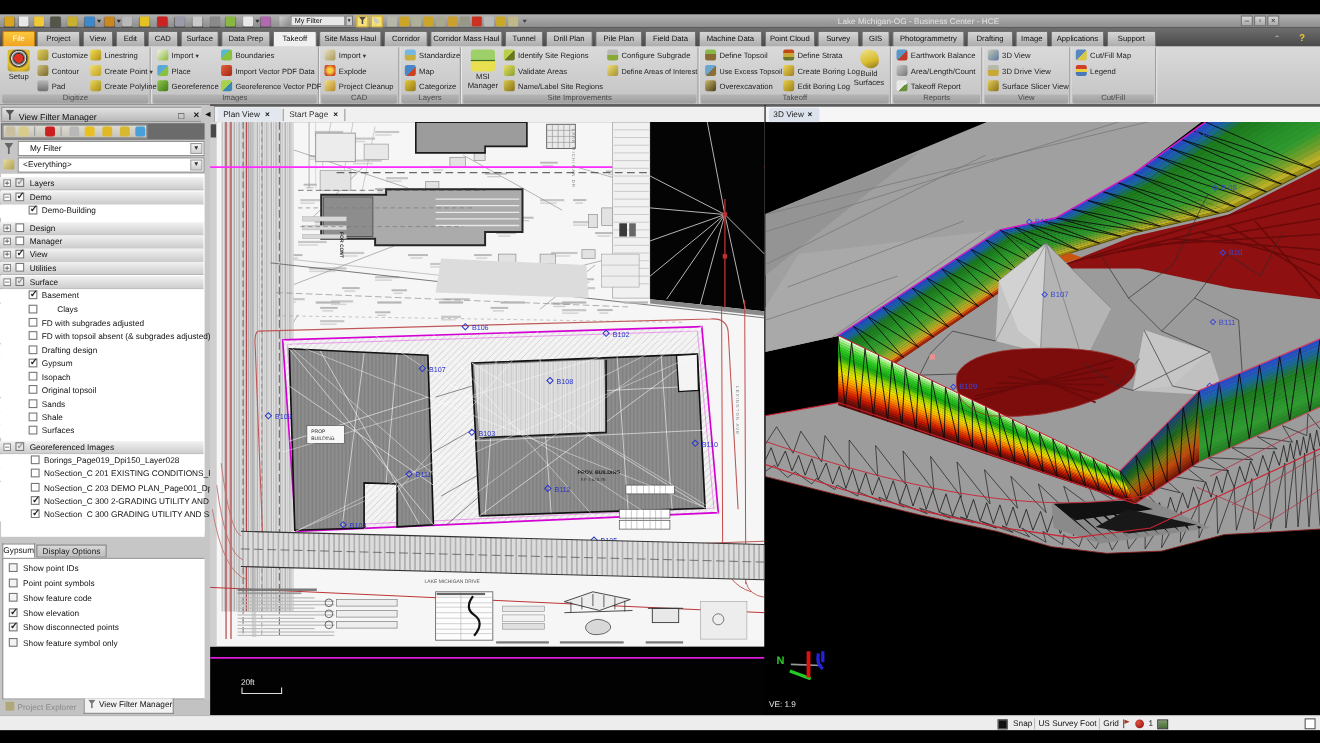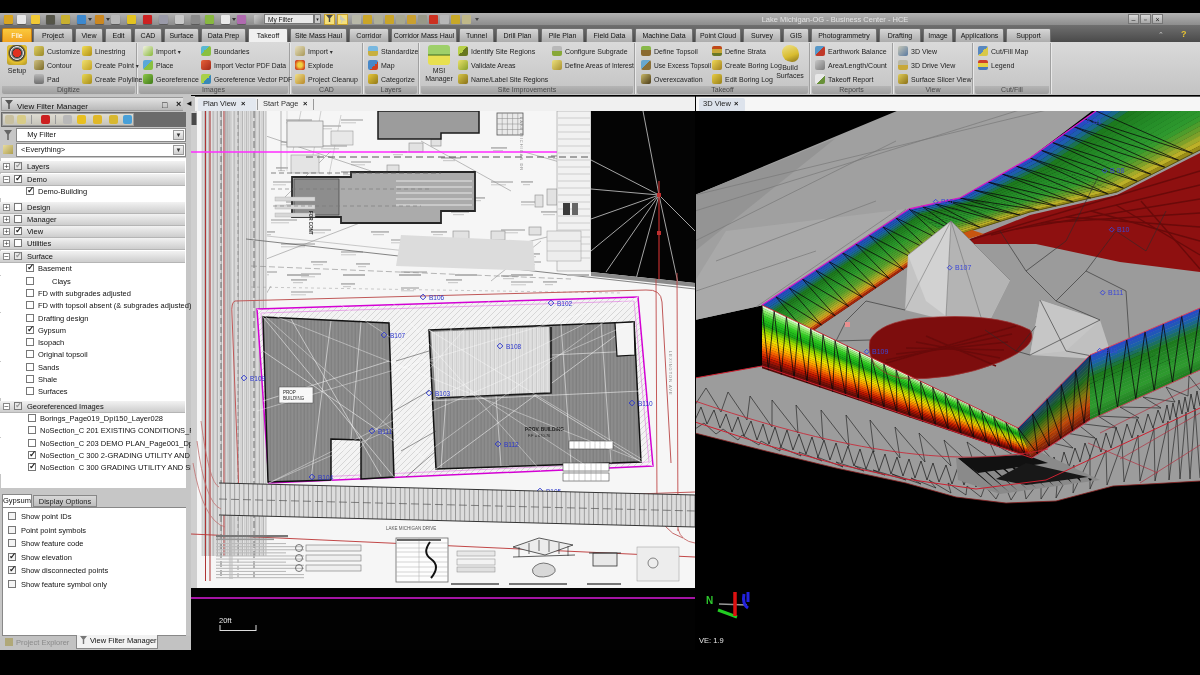--- a/index.html
+++ b/index.html
@@ -1023,13 +1023,27 @@
       <rect x="402" y="238" width="3.4" height="3.4" fill="none" stroke="#3a46d8" stroke-width="0.9" transform="rotate(45 403.7 239.7)"></rect>
       <text x="409" y="242" font-size="7" fill="#3a46d8" font-family="Liberation Sans">B10</text>
       <rect x="149" y="211" width="5" height="5" fill="#e89090"></rect>
       <text x="10" y="493" font-size="10" fill="#2ec82e" font-family="Liberation Sans" font-weight="bold">N</text>
       <line x1="23" y1="493" x2="51" y2="494" stroke="#999" stroke-width="1.5"></line>
       <line x1="22" y1="499" x2="41" y2="506" stroke="#22cc22" stroke-width="3"></line>
       <line x1="39" y1="481" x2="39" y2="505" stroke="#dd1111" stroke-width="3.5"></line>
       <path d="M48,483 q-2,10 4,14 M52,481 l0,10" fill="none" stroke="#2222dd" stroke-width="3"></path>
       <text x="3" y="532" font-size="7.5" fill="#e8e8e8" font-family="Liberation Sans">VE: 1.9</text>
     </svg>
+<div class="ab" id="sbar">
+      <span class="ab" style="left:907px;top:3px;width:9px;height:9px;background:#111;border:1px solid #666"></span>
+      <span class="st" style="left:921px">Snap</span>
+      <span class="ab" style="left:940px;top:2px;width:1px;height:10px;background:#bbb"></span>
+      <span class="st" style="left:944px">US Survey Foot</span>
+      <span class="ab" style="left:999px;top:2px;width:1px;height:10px;background:#bbb"></span>
+      <span class="st" style="left:1003px">Grid</span>
+      <span class="ab" style="left:1022px;top:3px;width:5px;height:7px;background:#b03020;clip-path:polygon(0 0,100% 30%,0 60%)"></span>
+      <span class="ab" style="left:1021px;top:3px;width:1px;height:8px;background:#555"></span>
+      <span class="ab" style="left:1032px;top:3px;width:8px;height:8px;background:radial-gradient(circle at 35% 35%,#e05040,#8a0a0a);border-radius:50%"></span>
+      <span class="st" style="left:1044px">1</span>
+      <span class="ab" style="left:1052px;top:3px;width:10px;height:9px;background:linear-gradient(#7a9a6a,#4a6a3a);border:1px solid #333"></span>
+      <span class="ab" style="left:1186px;top:2px;width:10px;height:10px;background:#fff;border:1px solid #555"></span>
+    </div>
     <div class="ab" id="bbar"></div>
 </div>
 </body></html>

